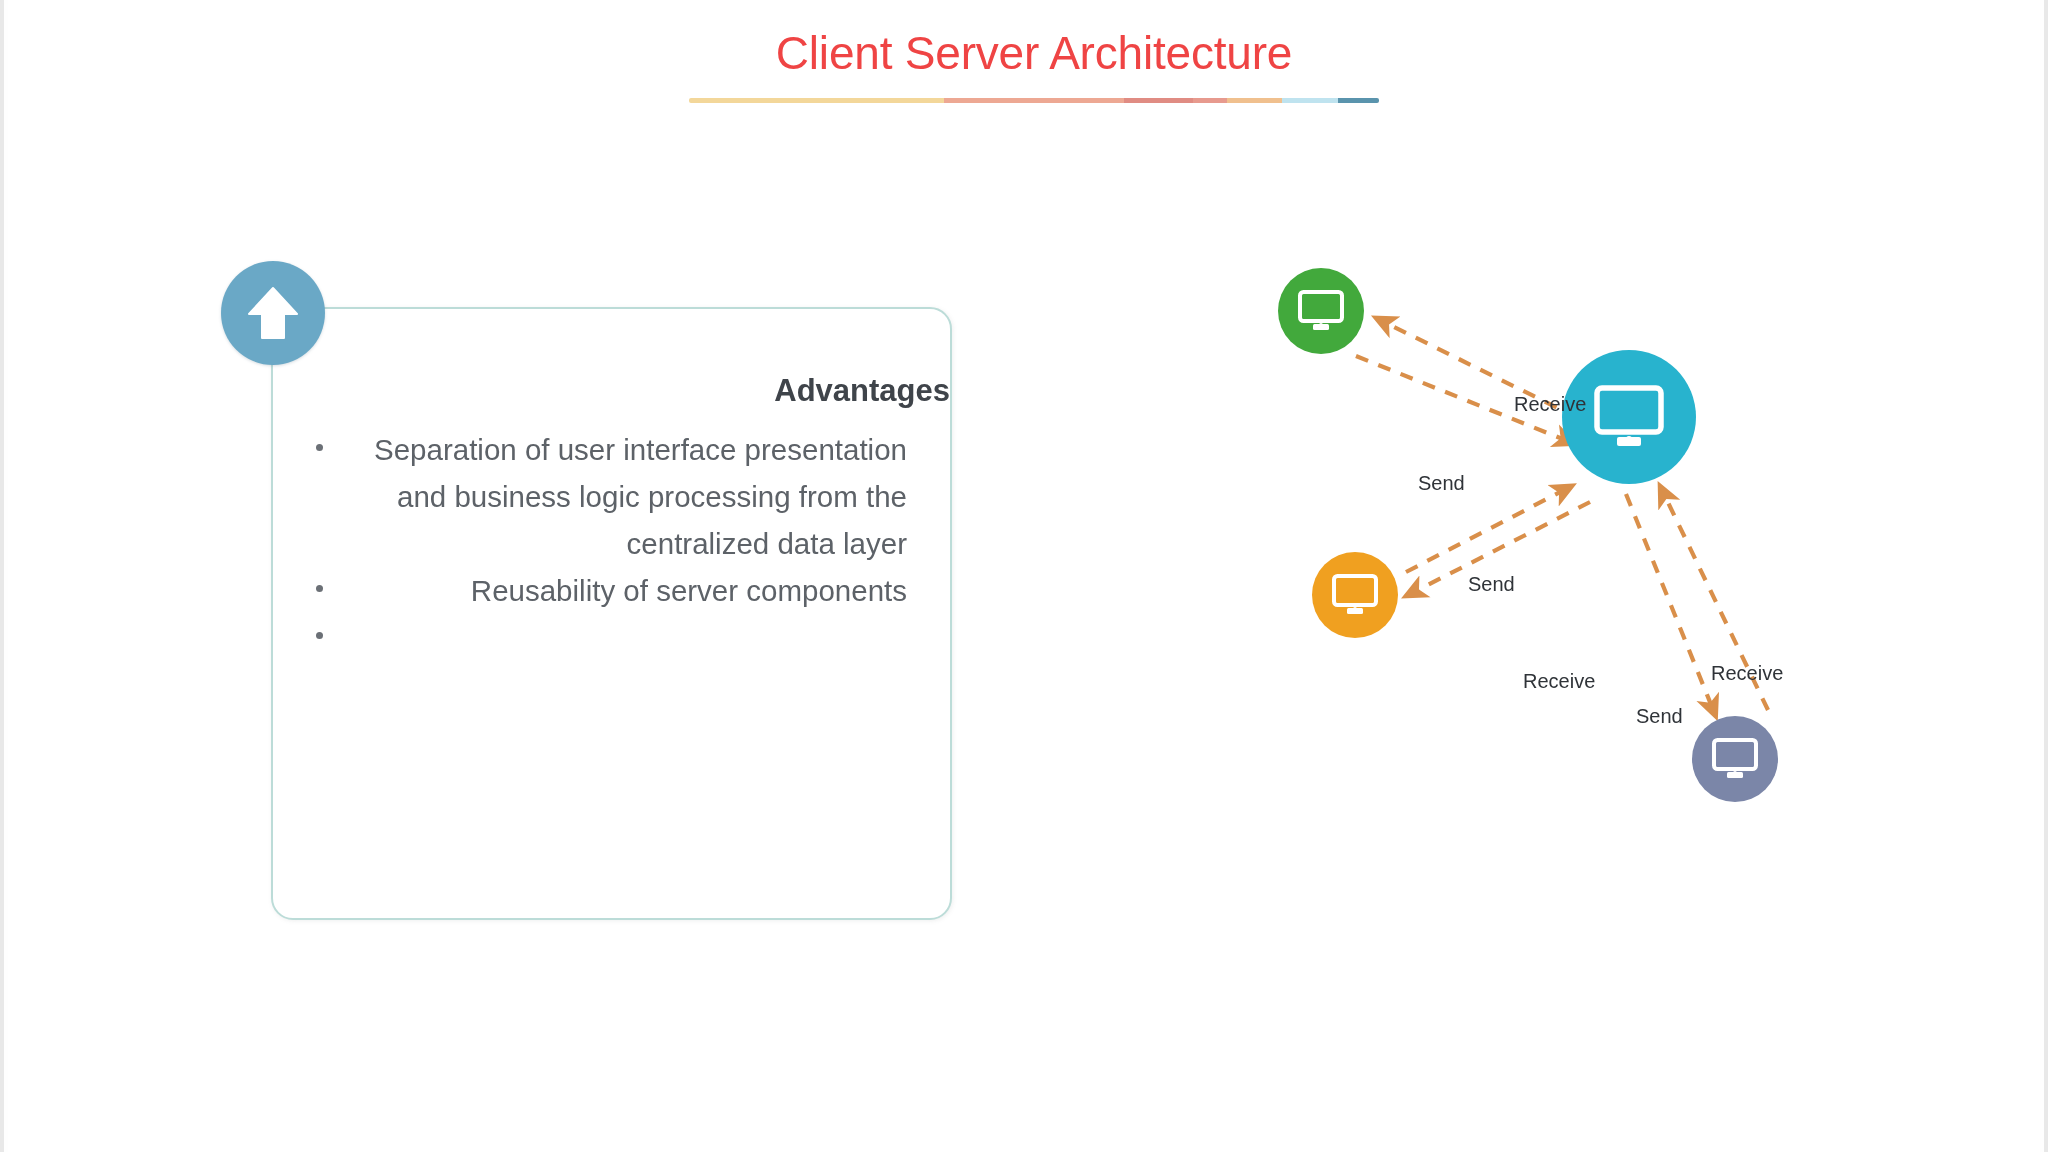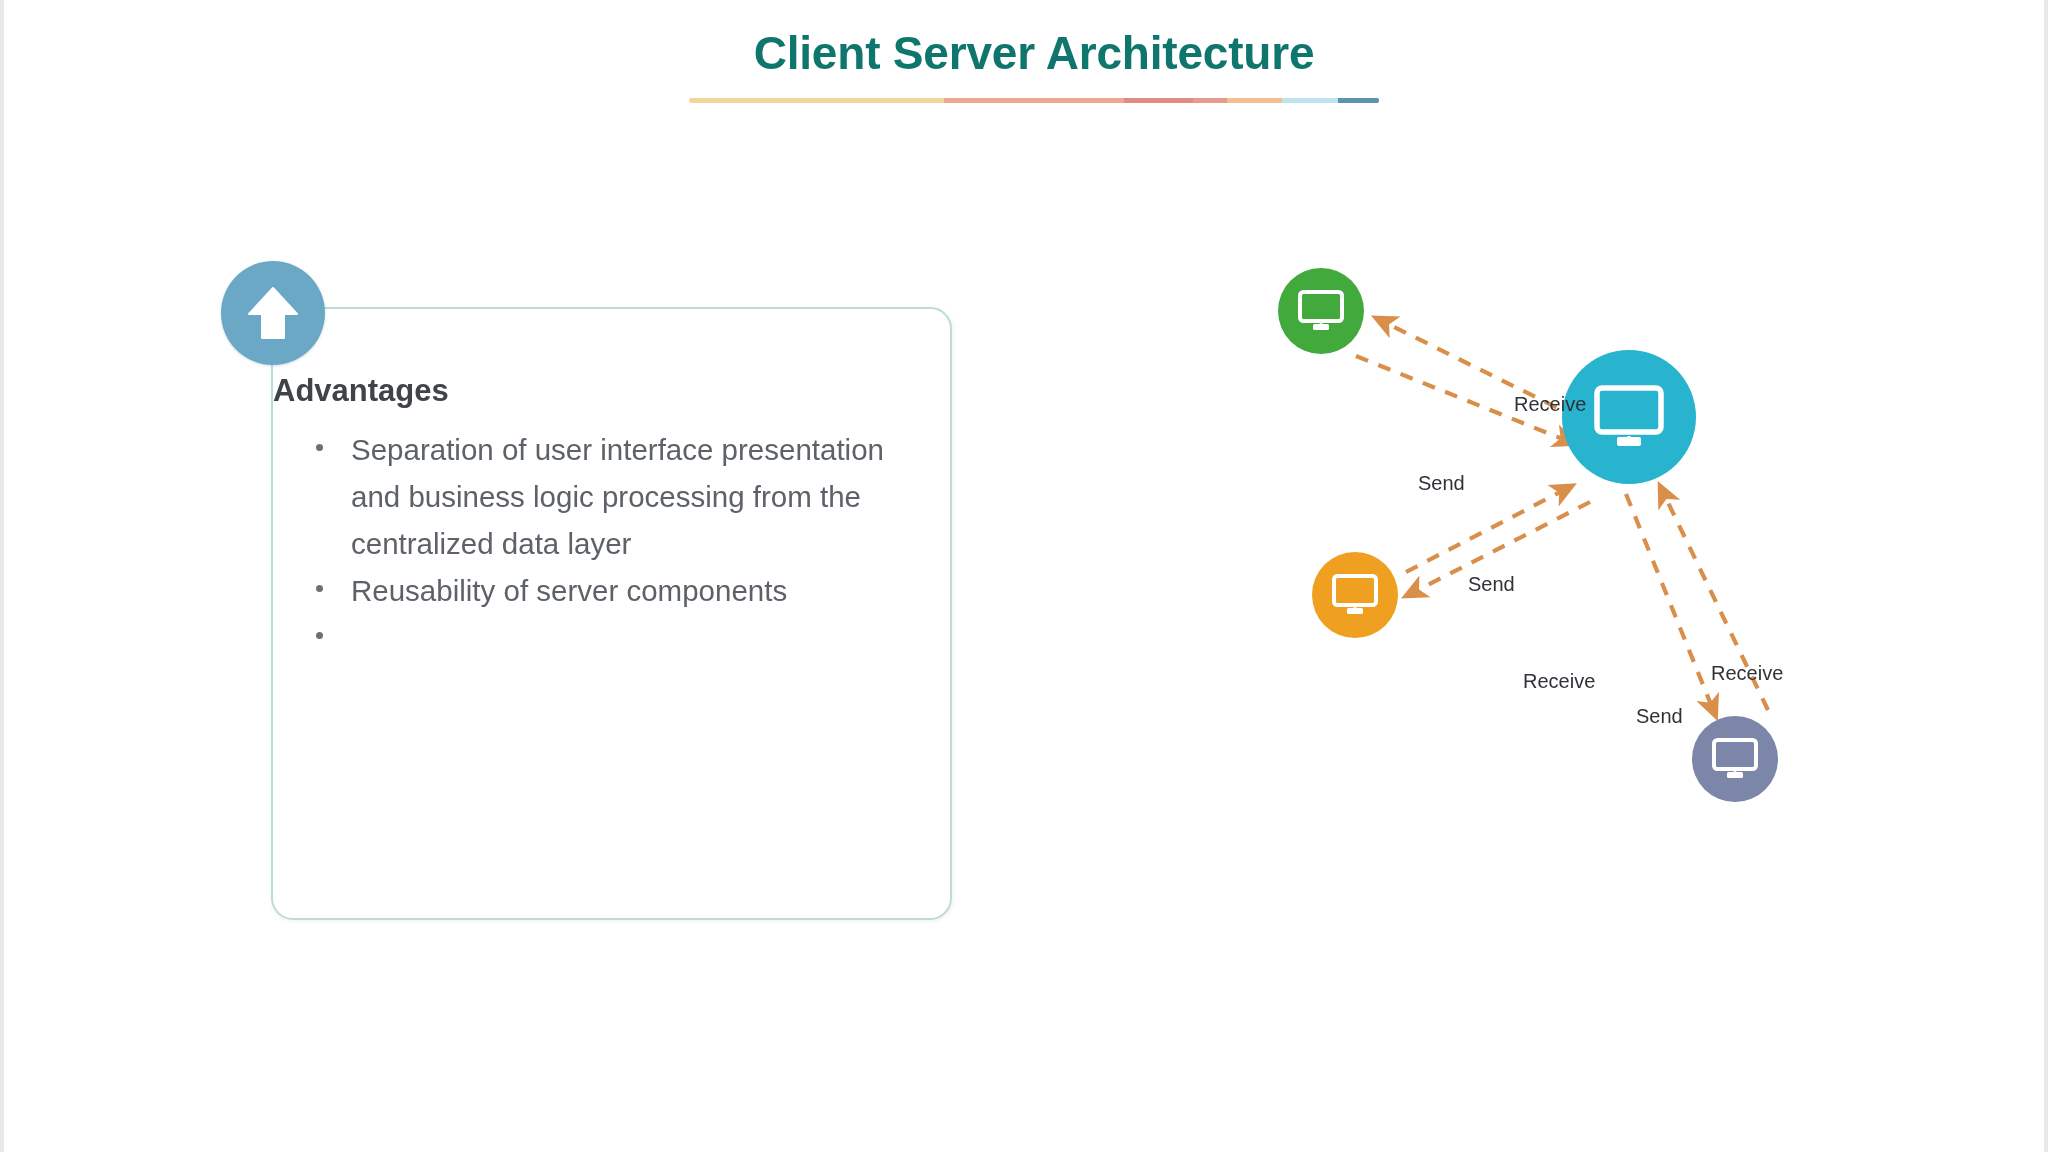--- a/index.html
+++ b/index.html
@@ -29,22 +29,22 @@
 
   
   #title-block {
     position:absolute;
     left:681px; top:28px;
     width:690px;
     text-align:center;
   }
   #page-title {
     font-size:46px;
-    font-weight:bold;
-    color:#0f766e;
+    font-weight:normal;
+    color:#ef4444;
     letter-spacing:-0.2px;
     line-height:1.1;
     white-space:nowrap;
   }
   #title-underline {
     position:absolute;
     left:0px; top:70px;
     width:690px; height:5px;
     border-radius:2px;
     overflow:hidden;
@@ -65,39 +65,40 @@
     width:681px; height:613px;
     border:2px solid #bcdcd8;
     border-radius:22px;
     background:#ffffff;
     box-shadow:1px 1px 4px rgba(120,130,130,0.13);
   }
   #advantages-heading {
     position:absolute;
     left:0; top:32px;
     width:100%;
-    text-align:left;
+    text-align:right;
     font-size:31px;
     font-weight:bold;
     color:#3f444a;
     margin-top:32px;
   }
   #advantages-list {
     position:absolute;
     left:34px; top:117px;
     width:600px;
     list-style:none;
   }
   #advantages-list li {
     position:relative;
     padding-left:44px;
     font-size:29.5px;
     line-height:47px;
     color:#5d6268;
     margin-bottom:0px;
+    text-align:right;
   }
   #advantages-list li .bullet-dot {
     position:absolute;
     left:9px; top:18px;
     width:7px; height:7px;
     border-radius:50%;
     background:#6b7076;
   }
 
   

